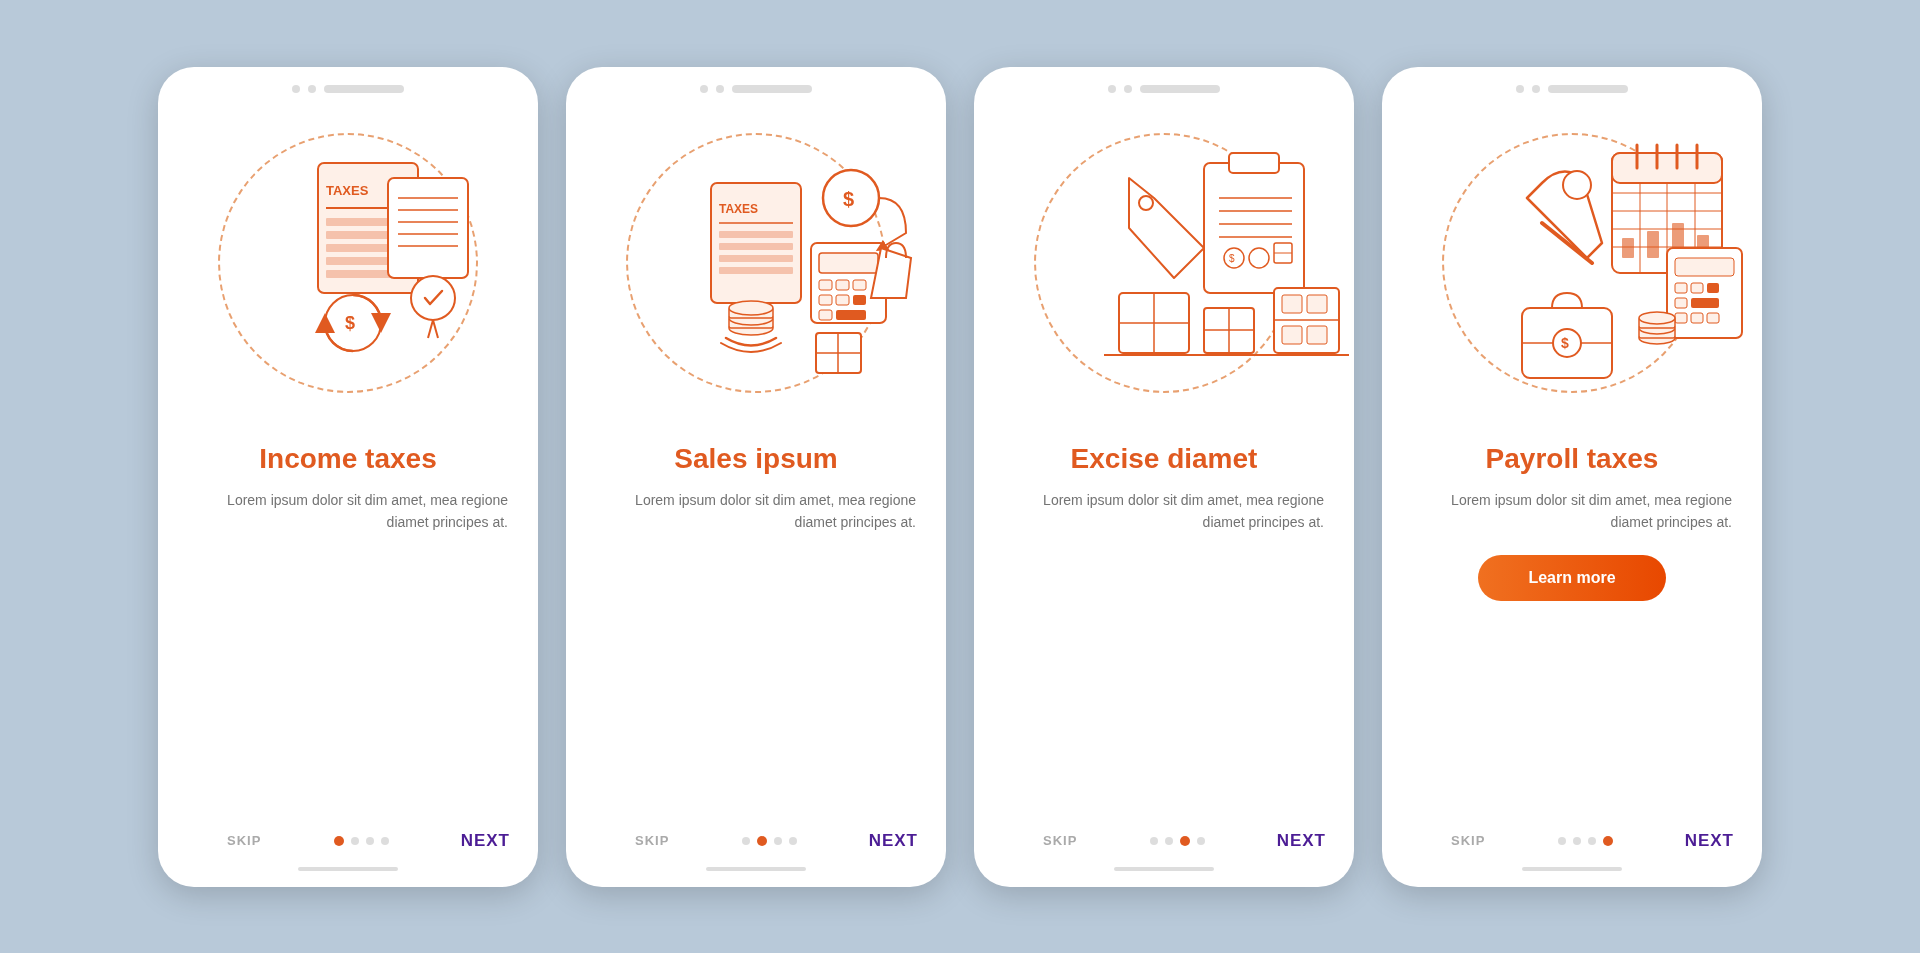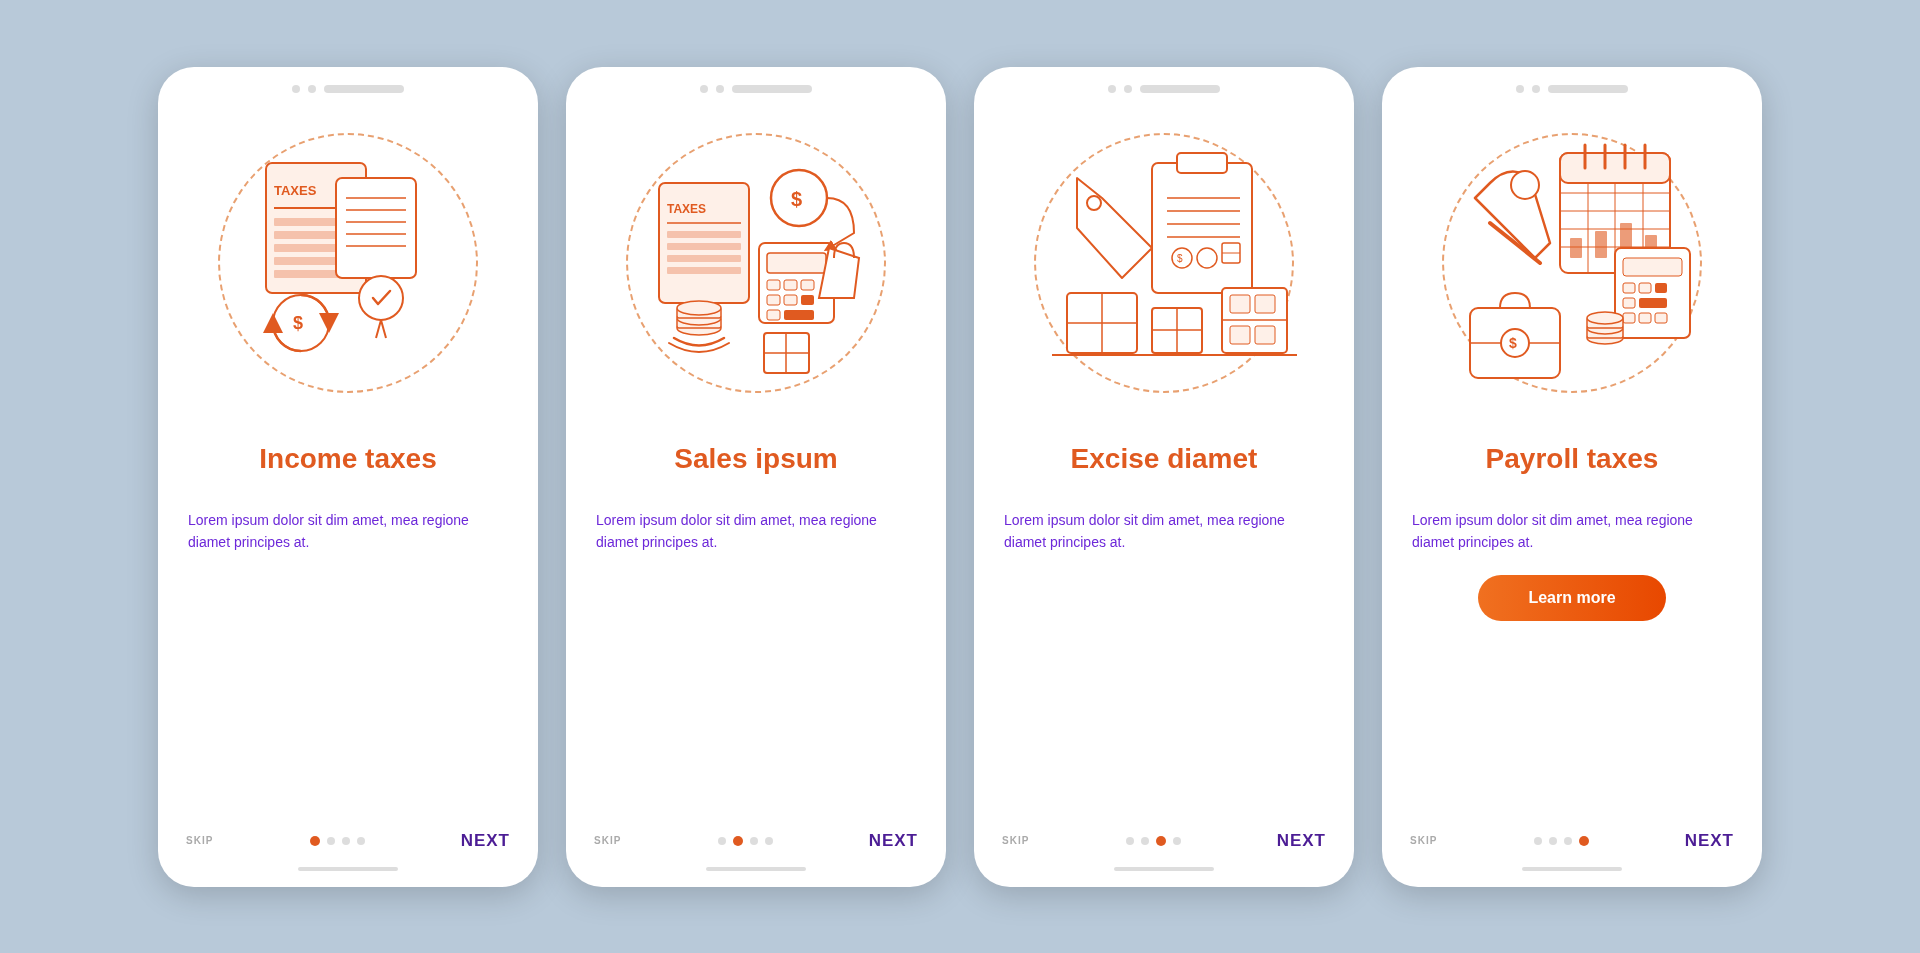--- a/index.html
+++ b/index.html
@@ -61,21 +61,21 @@
       border-radius: 4px;
       background: #ddd;
     }
 
     
     .illustration-area {
       width: 100%;
       height: 320px;
       display: flex;
       align-items: center;
-      justify-content: flex-start;
+      justify-content: flex-end;
       position: relative;
       flex-shrink: 0;
       padding-left: 48px;
     }
 
     
     .dashed-circle {
       position: absolute;
       width: 260px;
       height: 260px;
@@ -107,25 +107,24 @@
     .card-title {
       font-size: 28px;
       font-weight: 700;
       color: #e05a20;
       text-align: center;
       margin-bottom: 14px;
     }
 
     .card-description {
       font-size: 14px;
-      color: #6d28d9;
-      text-align: left;
+      color: #737373;
+      text-align: right;
       line-height: 1.6;
       margin-bottom: 18px;
-      margin-top: 20px;
     }
 
     .learn-more-btn {
       background: linear-gradient(90deg, #f07020, #e84800);
       color: white;
       border: none;
       border-radius: 28px;
       padding: 14px 50px;
       font-size: 16px;
       font-weight: 600;
@@ -144,25 +143,26 @@
     }
 
     .nav-row {
       display: flex;
       align-items: center;
       justify-content: space-between;
       padding: 0 4px;
     }
 
     .nav-skip {
-      font-size: 10px;
+      font-size: 13px;
       font-weight: 600;
       color: #aaa;
       letter-spacing: 1px;
       cursor: pointer;
+      margin-left: 41px;
     }
 
     .nav-next {
       font-size: 17px;
       font-weight: 700;
       color: #4c1d95;
       letter-spacing: 1px;
       cursor: pointer;
     }
 

